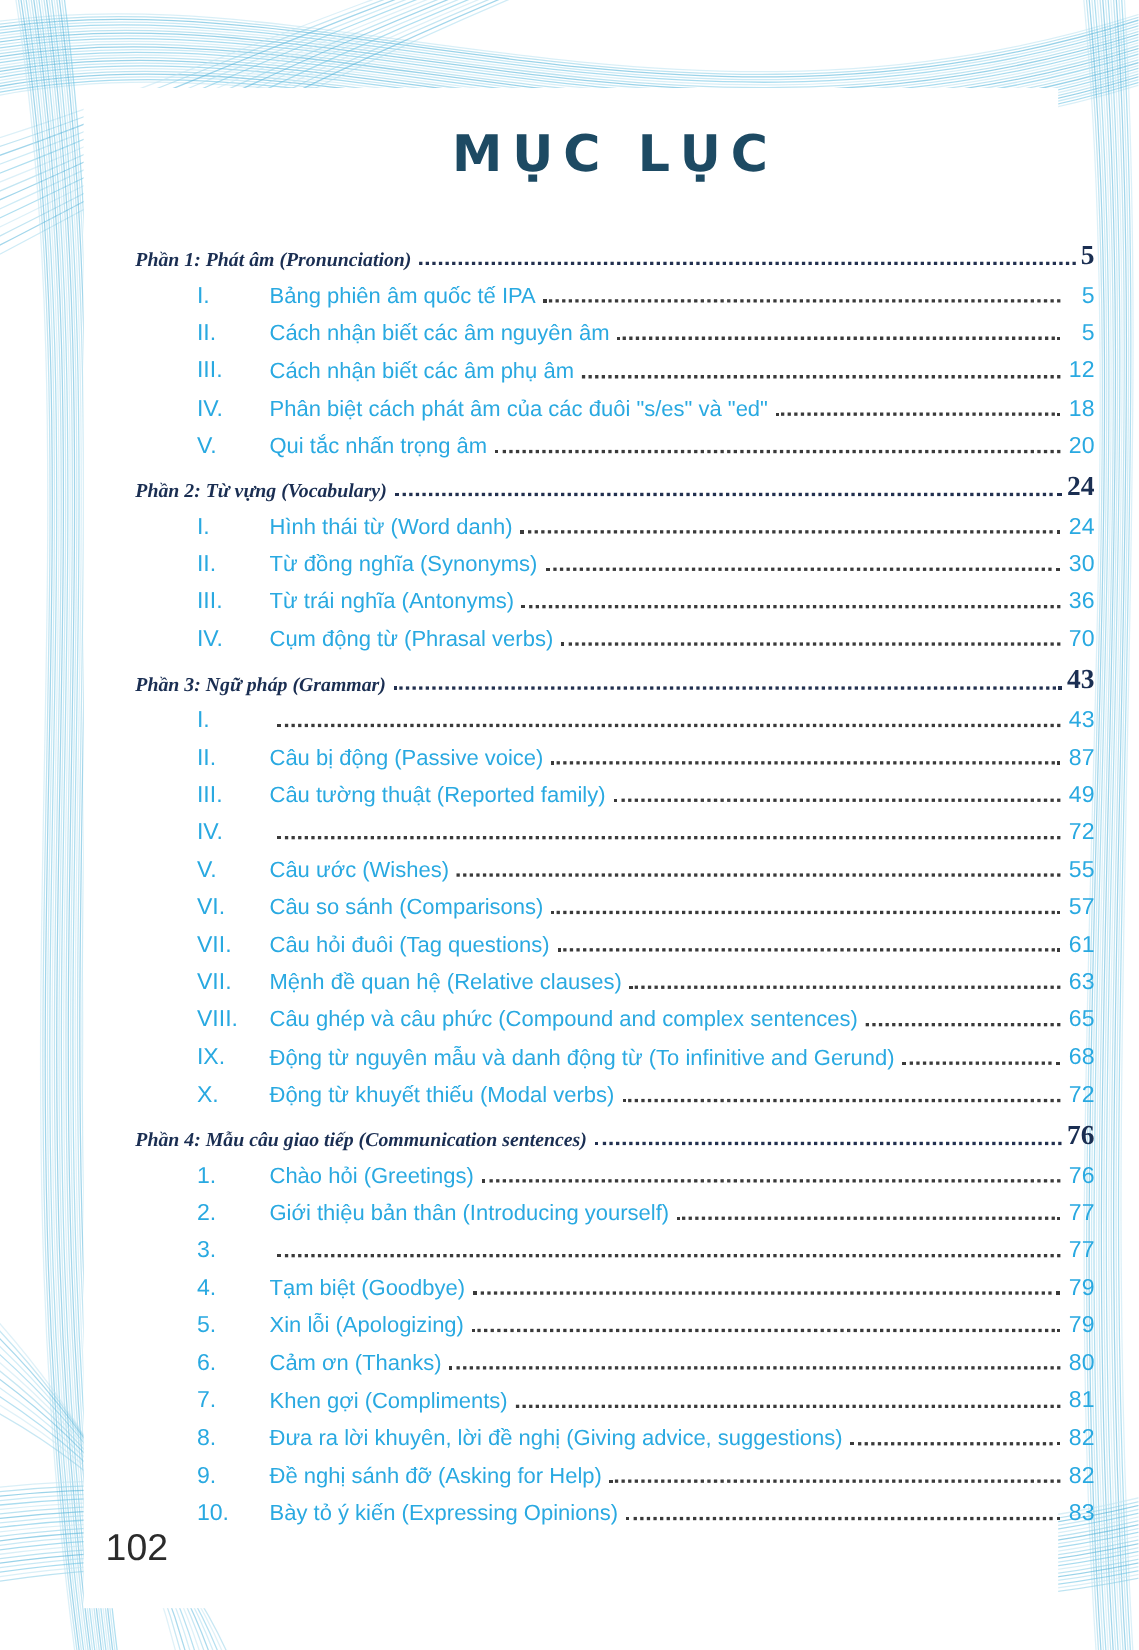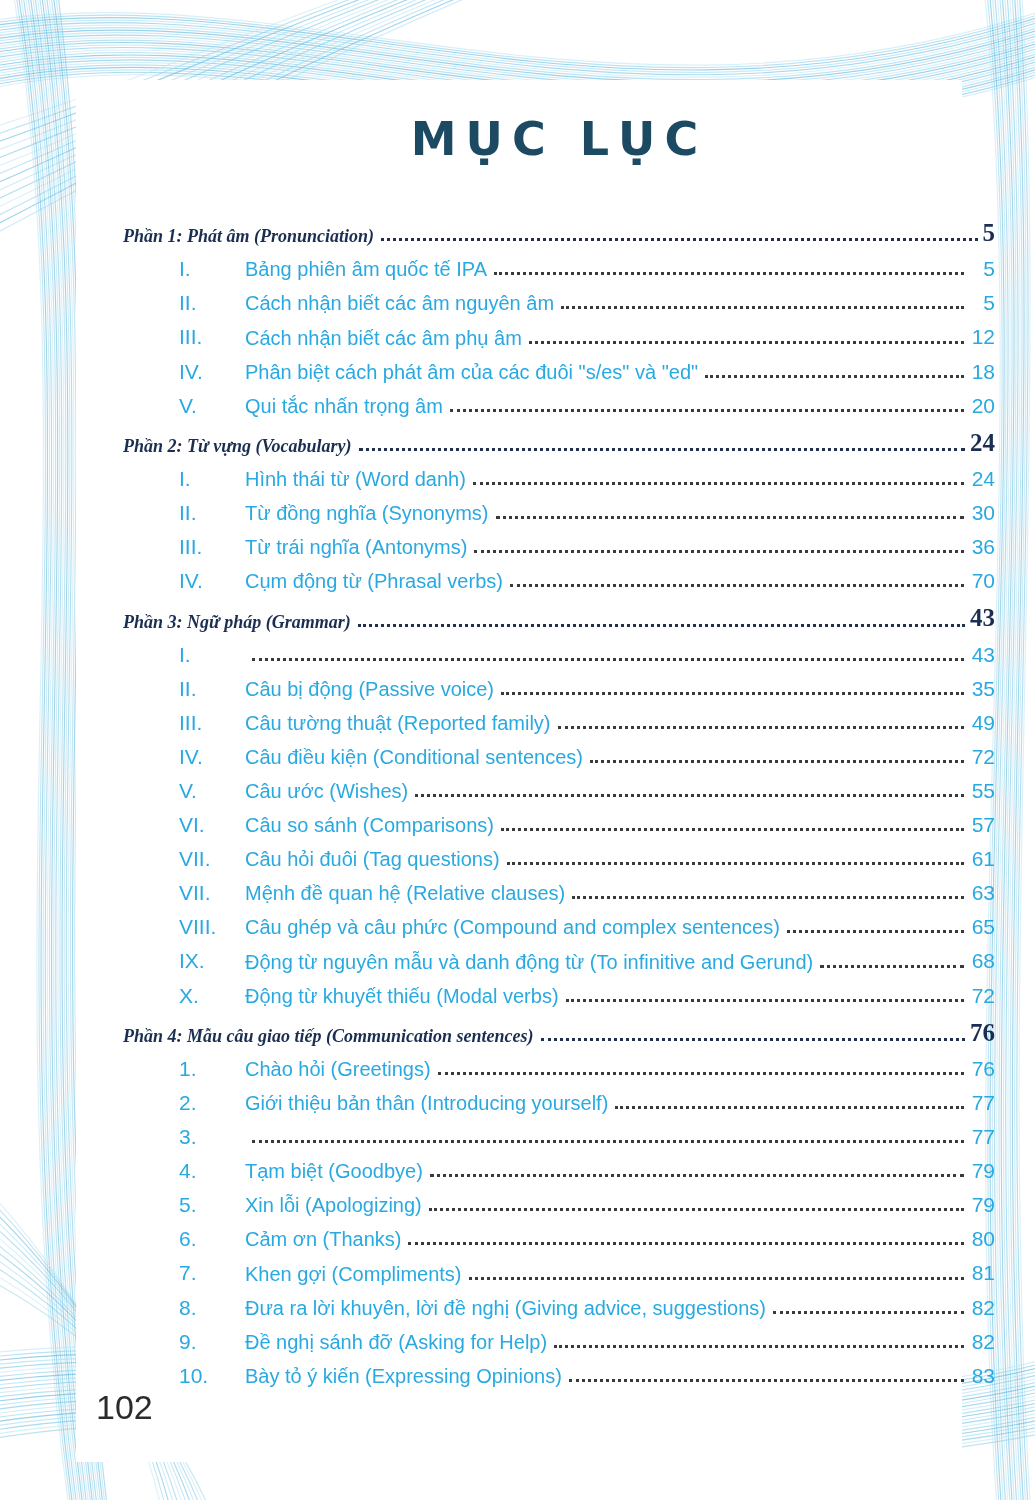--- a/index.html
+++ b/index.html
@@ -252,31 +252,30 @@
       </div>
       <div class="row item-row">
         <span class="item-num">I.</span>
         <span class="leader item-leader"></span>
         <span class="item-page">43</span>
       </div>
       <div class="row item-row">
         <span class="item-num">II.</span>
         <span class="item-label">Câu bị động (Passive voice)</span>
         <span class="leader item-leader"></span>
-        <span class="item-page">35</span>
+        <span class="item-page">87</span>
       </div>
       <div class="row item-row">
         <span class="item-num">III.</span>
         <span class="item-label">Câu tường thuật (Reported family)</span>
         <span class="leader item-leader"></span>
         <span class="item-page">49</span>
       </div>
       <div class="row item-row">
         <span class="item-num">IV.</span>
-        <span class="item-label">Câu điều kiện (Conditional sentences)</span>
         <span class="leader item-leader"></span>
         <span class="item-page">72</span>
       </div>
       <div class="row item-row">
         <span class="item-num">V.</span>
         <span class="item-label">Câu ước (Wishes)</span>
         <span class="leader item-leader"></span>
         <span class="item-page">55</span>
       </div>
       <div class="row item-row">

